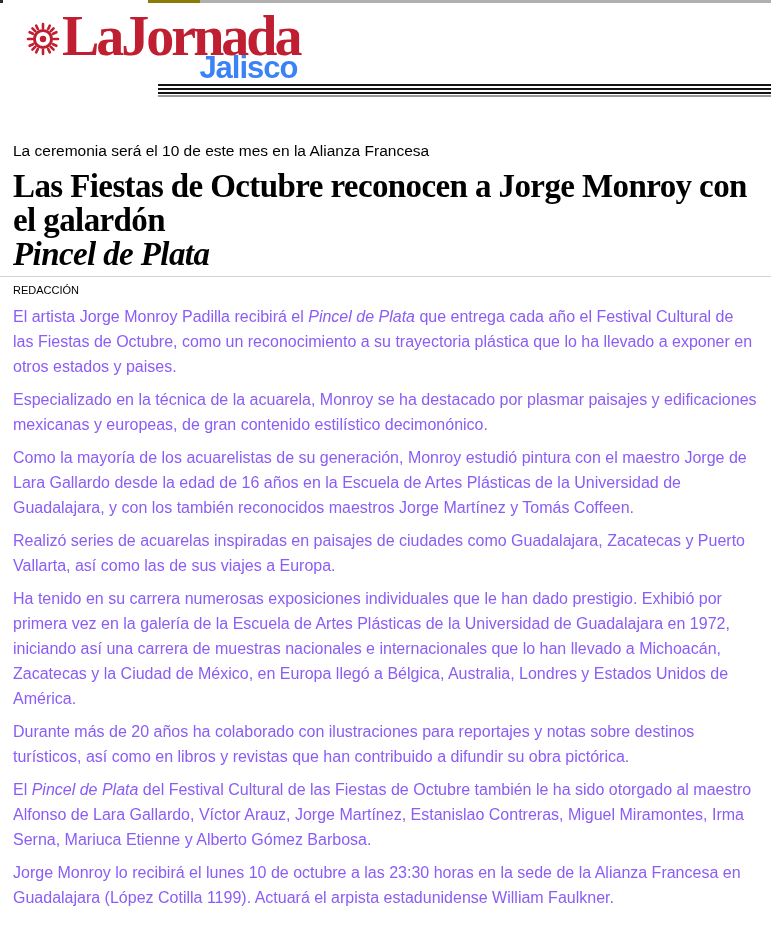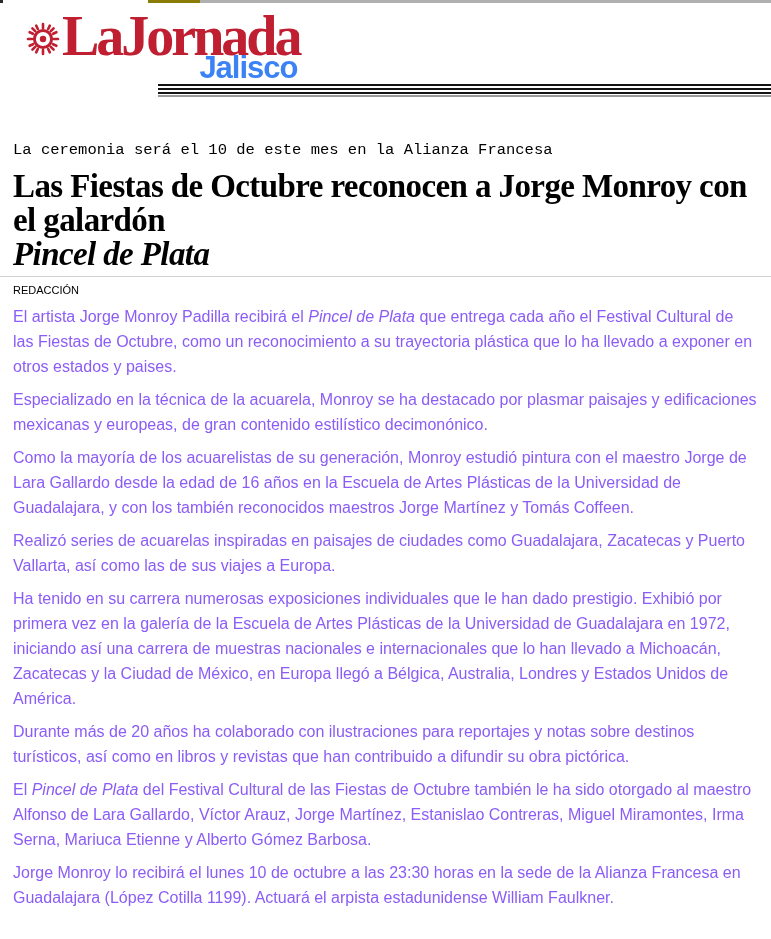--- a/index.html
+++ b/index.html
@@ -55,21 +55,21 @@
     position: absolute;
     left: 157px; top: 101px;
     padding: 2px 8px 5px 14px;
     font-size: 16px;
     color: #47718f;
     border-bottom: 1px solid #95b3c6;
   }
 
   
   .article { padding: 0 13px; }
-  .kicker { font-size: 15.5px; line-height: 19px; margin: 6px 0 0 0; font-family: Liberation Mono, monospace; }
+  .kicker { font-size: 15.5px; line-height: 19px; margin: 6px 0 0 0; }
   .headline {
     font-family: "Liberation Serif", serif;
     font-weight: 600;
     font-size: 33px;
     line-height: 34px;
     letter-spacing: -0.6px;
     margin: 9px 0 0 0;
     color: #000;
   }
   .headline em { font-style: italic; }

